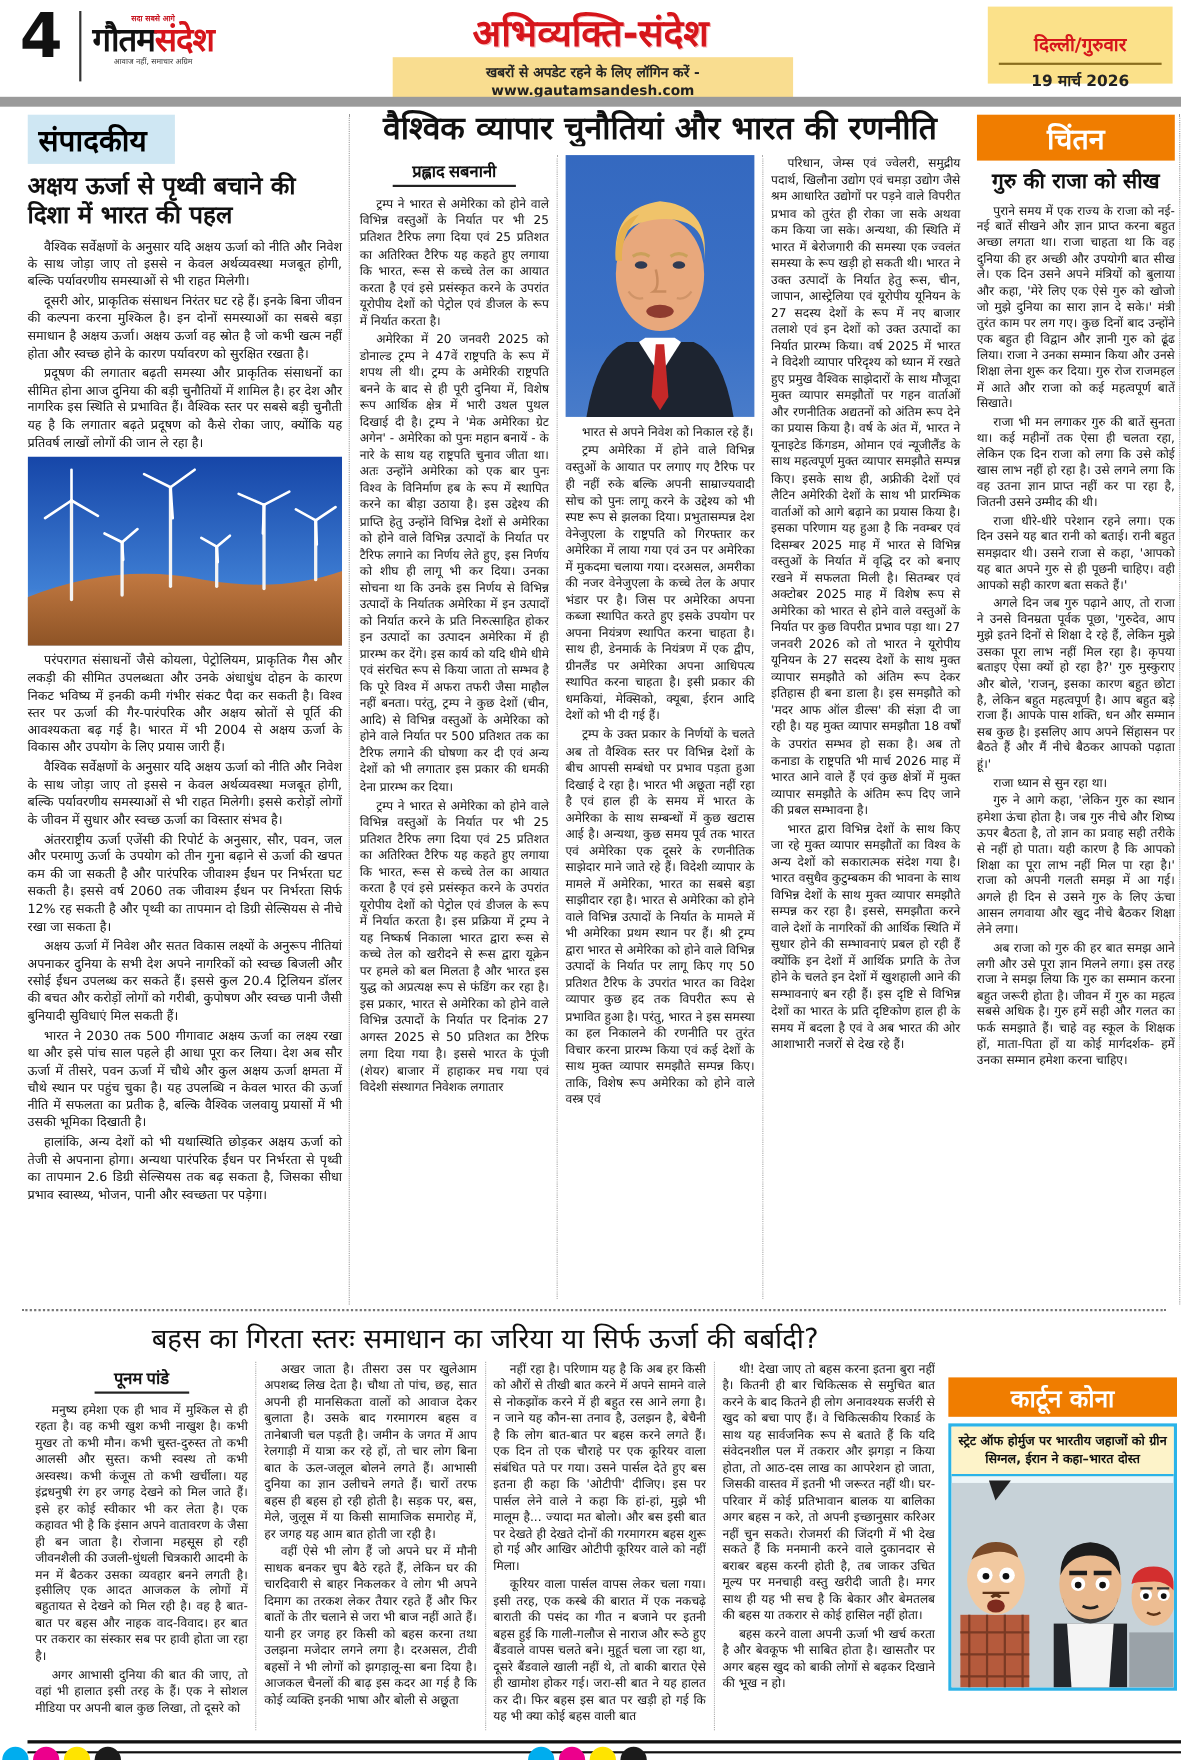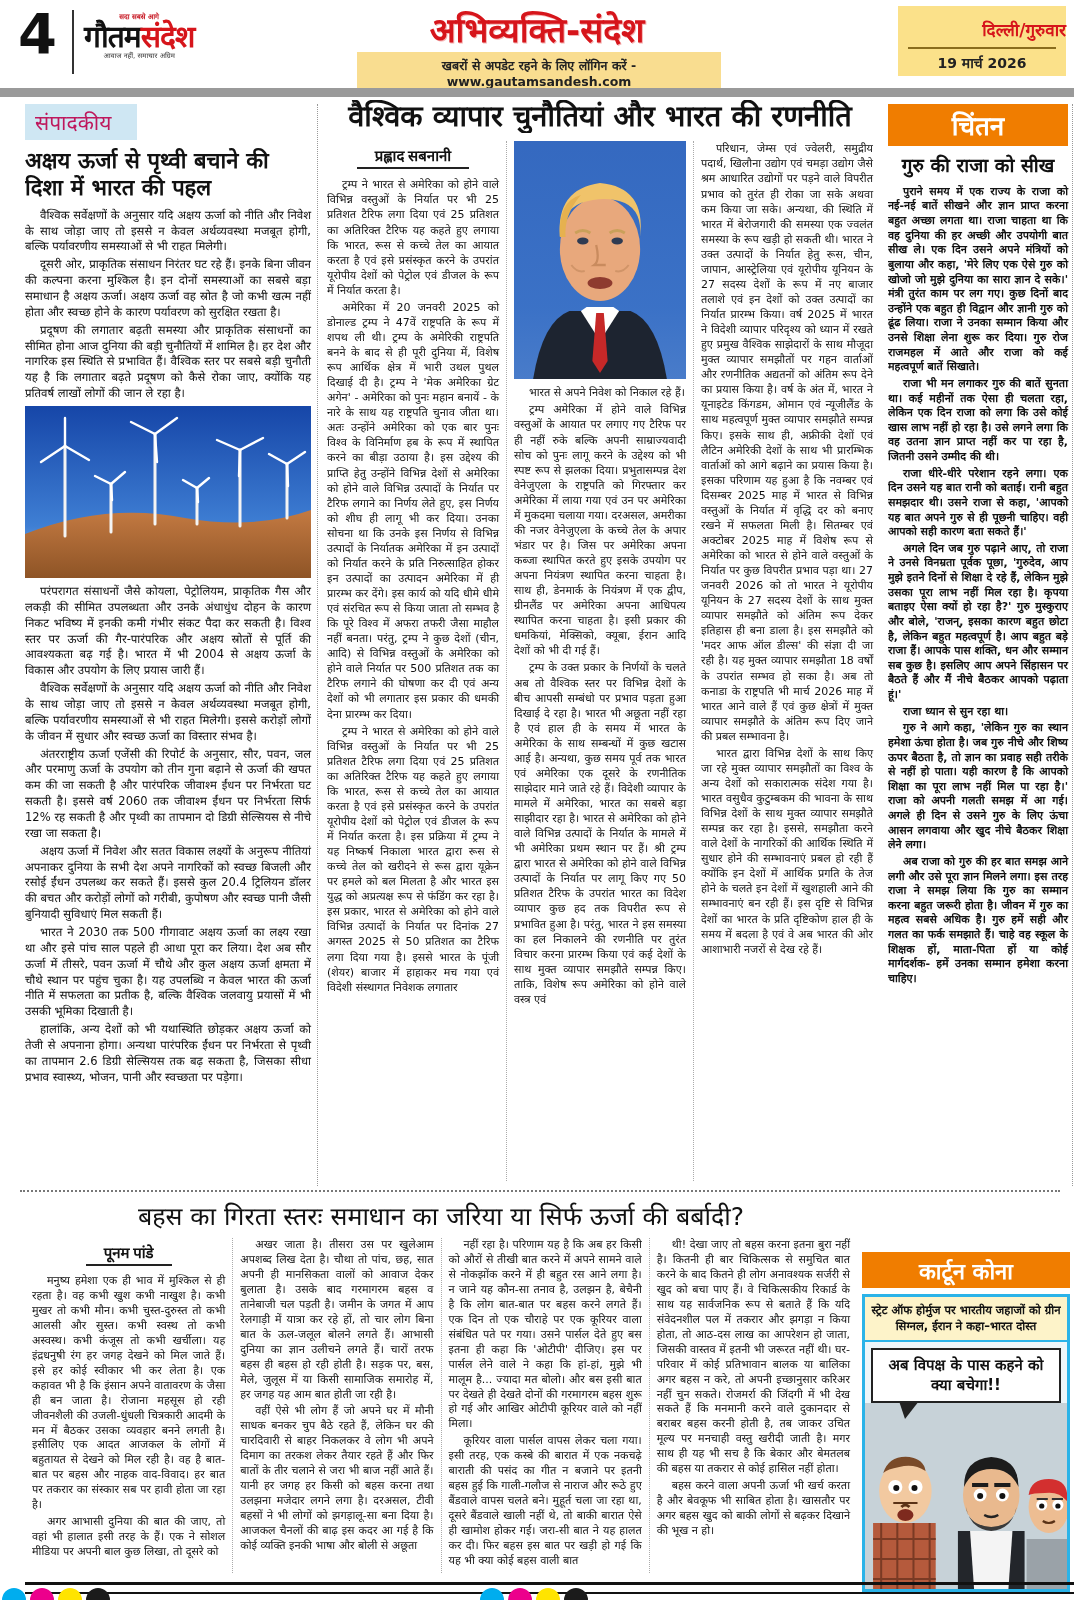--- a/index.html
+++ b/index.html
@@ -14,31 +14,31 @@
   .logo .main{font-size:30px;font-weight:bold;letter-spacing:-1px;}
   .logo .main .black{color:#111;}
   .logo .main .red{color:#d6151b;text-align:right;}
   .logo .tag-bot{font-size:7px;color:#333;}
   .masthead{position:absolute;left:337px;top:6px;width:400px;text-align:center;
             font-size:34px;font-weight:bold;color:#d6151b;text-shadow:1px 1px 0 #f5b5b5;}
   .login-strip{position:absolute;left:357px;top:52px;width:360px;background:#f9dd90;
                text-align:center;font-size:12.5px;font-weight:bold;padding:5px 2px;color:#222;}
   .datebox{position:absolute;right:8px;top:6px;width:168px;height:70px;background:#fbe18a;
            text-align:center;}
-  .datebox .edition{font-size:17px;font-weight:bold;color:#d6151b;margin-top:12px;text-align:right;}
+  .datebox .edition{font-size:17px;font-weight:bold;color:#d6151b;margin-top:22px;}
   .datebox .sep{height:0;border-top:2px solid #8a6d1d;margin:6px 10px 4px 10px;}
   .datebox .date{font-size:14px;font-weight:bold;color:#222;}
   .graybar{position:absolute;left:0;top:88px;width:1074px;height:9px;background:#9a9a9a;}
   
   .body-txt p{margin:0 0 2px 0;text-align:justify;text-indent:15px;}
   
   .editorial{position:absolute;left:25px;top:104px;width:286px;height:1082px;overflow:hidden;
              border-right:1px dotted #999;padding-right:6px;}
   .edit-banner{background:#cfe7f3;display:inline-block;padding:4px 26px 4px 10px;
-               font-size:21px;font-weight:normal;color:#be185d;}
+               font-size:27px;font-weight:bold;color:#000000;}
   .edit-title{font-size:22px;font-weight:bold;line-height:1.22;margin:8px 0 6px 0;text-align:left;}
   .editorial .body-txt{font-size:11.5px;line-height:1.38;}
   .wind-img{width:100%;height:172px;display:block;margin:4px 0 6px 0;}
   
   .trade{position:absolute;left:320px;top:100px;width:560px;height:1088px;overflow:hidden;}
   .trade-headline{font-size:29px;font-weight:bold;text-align:center;line-height:1.15;
                   white-space:nowrap;overflow:hidden;margin-bottom:8px;}
   .trade-cols{display:flex;height:1040px;}
   .tcol{width:33.33%;padding:0 7px;overflow:hidden;border-right:1px dotted #aaa;}
   .tcol:last-child{border-right:none;}
@@ -46,21 +46,21 @@
   .byline-wrap{text-align:center;margin:4px 0 8px 0;font-family:Liberation Serif, serif;}
   .byline{display:inline-block;font-size:15px;font-weight:bold;border-bottom:2px solid #222;
           padding:0 18px 2px 18px;}
   .trump-img{width:100%;height:238px;display:block;margin-bottom:6px;}
   
   .chintan{position:absolute;left:888px;top:104px;width:180px;height:1082px;overflow:hidden;
            border-right:1px dotted #999;padding-right:4px;}
   .chintan-banner{background:#f07d00;color:#fff;text-align:center;font-size:26px;
                   font-weight:bold;padding:3px 0;}
   .chintan-title{font-size:19px;font-weight:bold;text-align:center;line-height:1.2;margin:8px 0;}
-  .chintan .body-txt{font-size:11px;line-height:1.33;font-weight:bold;}
+  .chintan .body-txt{font-size:11px;line-height:1.33;}
   
   .bottom-sep{position:absolute;left:20px;top:1190px;width:1040px;border-top:2px dotted #777;}
   .debate{position:absolute;left:25px;top:1198px;width:832px;height:382px;overflow:hidden;}
   .debate-headline{font-size:25px;font-weight:normal;text-align:center;white-space:nowrap;
                    overflow:hidden;margin-bottom:6px;}
   .debate-cols{display:flex;height:335px;}
   .dcol{width:25%;padding:0 7px;overflow:hidden;border-right:1px dotted #aaa;}
   .dcol:last-child{border-right:none;}
   .dcol .body-txt{font-size:11px;line-height:1.36;}
   
@@ -273,21 +273,20 @@
       </div>
     </div>
   </div>
 </div>
 
 <div class="cartoon">
   <div class="cartoon-banner">कार्टून कोना</div>
   <div class="cartoon-frame">
     <div class="cartoon-caption">स्ट्रेट ऑफ होर्मुज पर भारतीय जहाजों को ग्रीन सिग्नल, ईरान ने कहा–भारत दोस्त</div>
     <div class="bubble-wrap">
-      <div class="bubble">अब विपक्ष के पास कहने को क्या बचेगा!!</div>
       <div class="bubble-tail"></div>
     </div>
     <svg class="cartoon-img" viewBox="0 0 200 186" preserveAspectRatio="none">
       <rect width="200" height="186" fill="#c7d2d8"></rect>
 
       <rect x="8" y="120" width="62" height="66" fill="#b55a3c"></rect>
       <g stroke="#7a3a24" stroke-width="2">
           <line x1="16" y1="120" x2="16" y2="186"></line>
           <line x1="32" y1="120" x2="32" y2="186"></line>
           <line x1="48" y1="120" x2="48" y2="186"></line>

